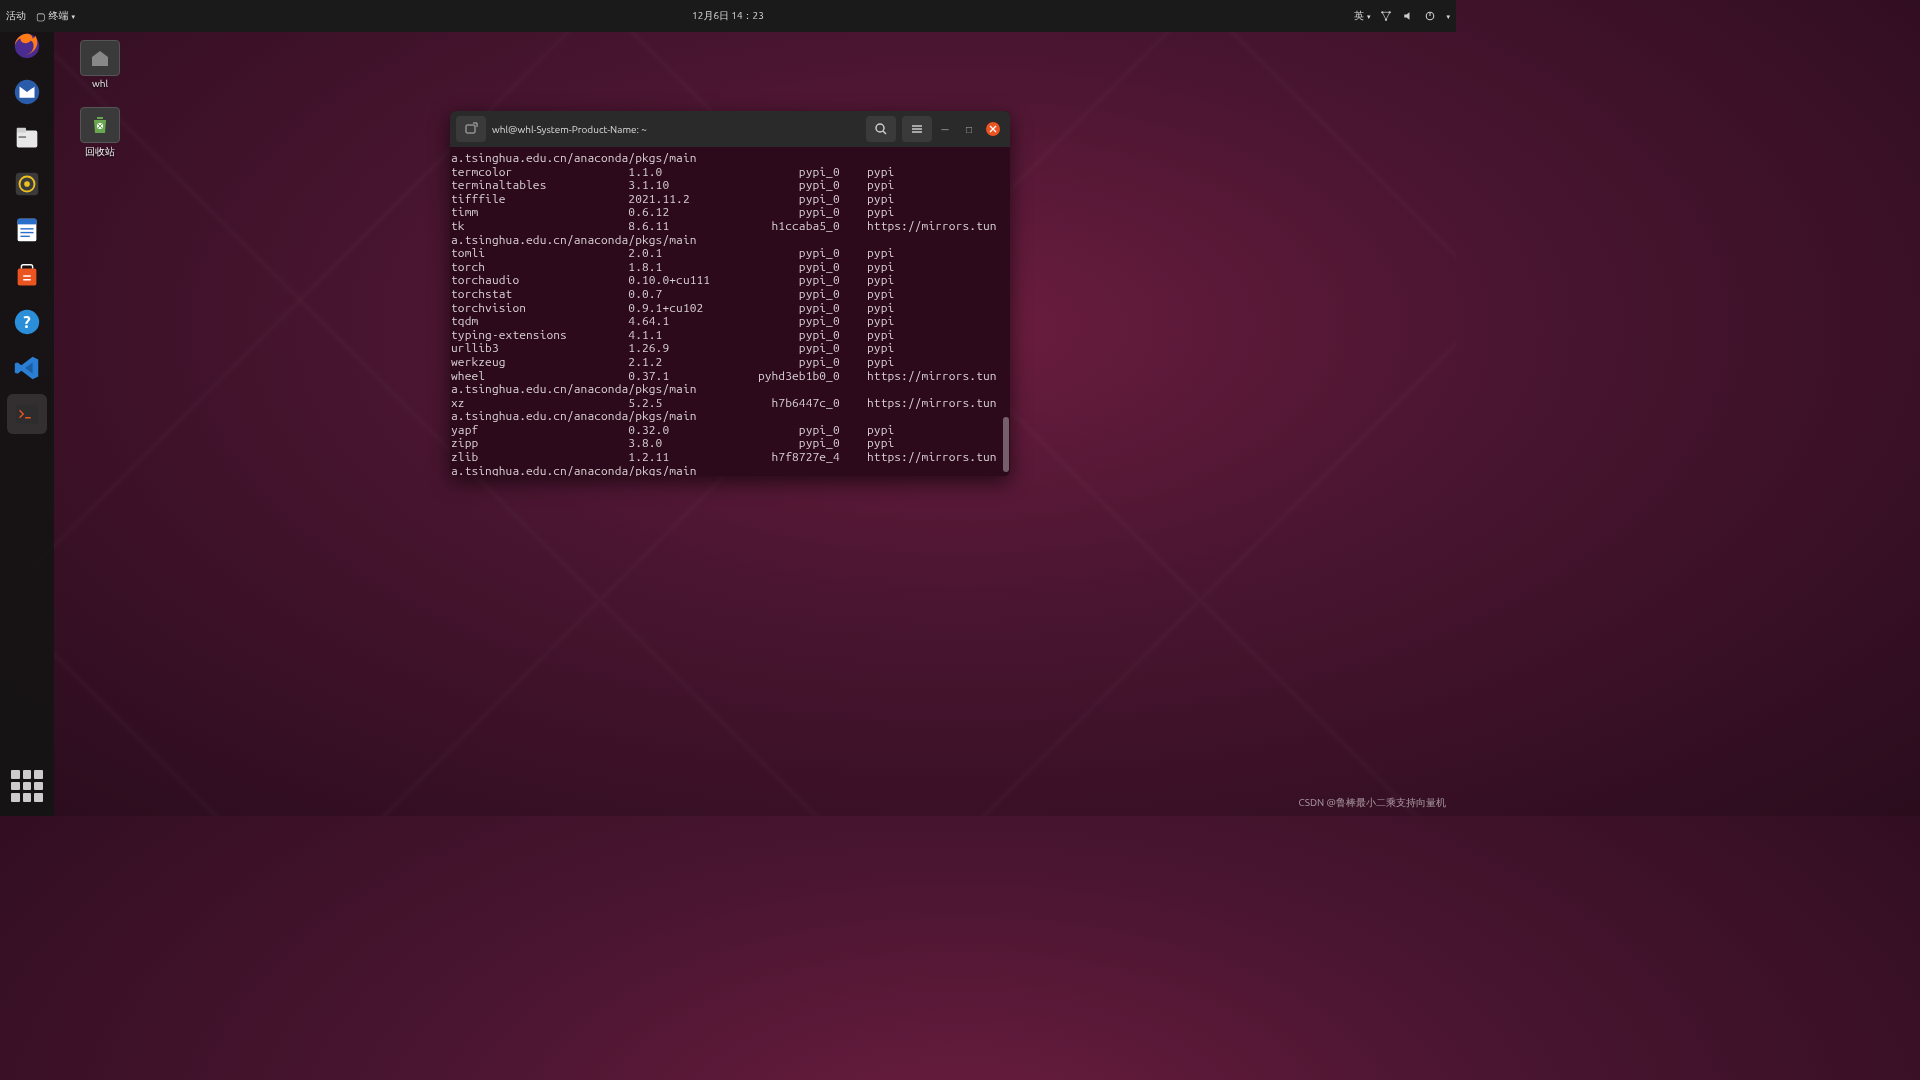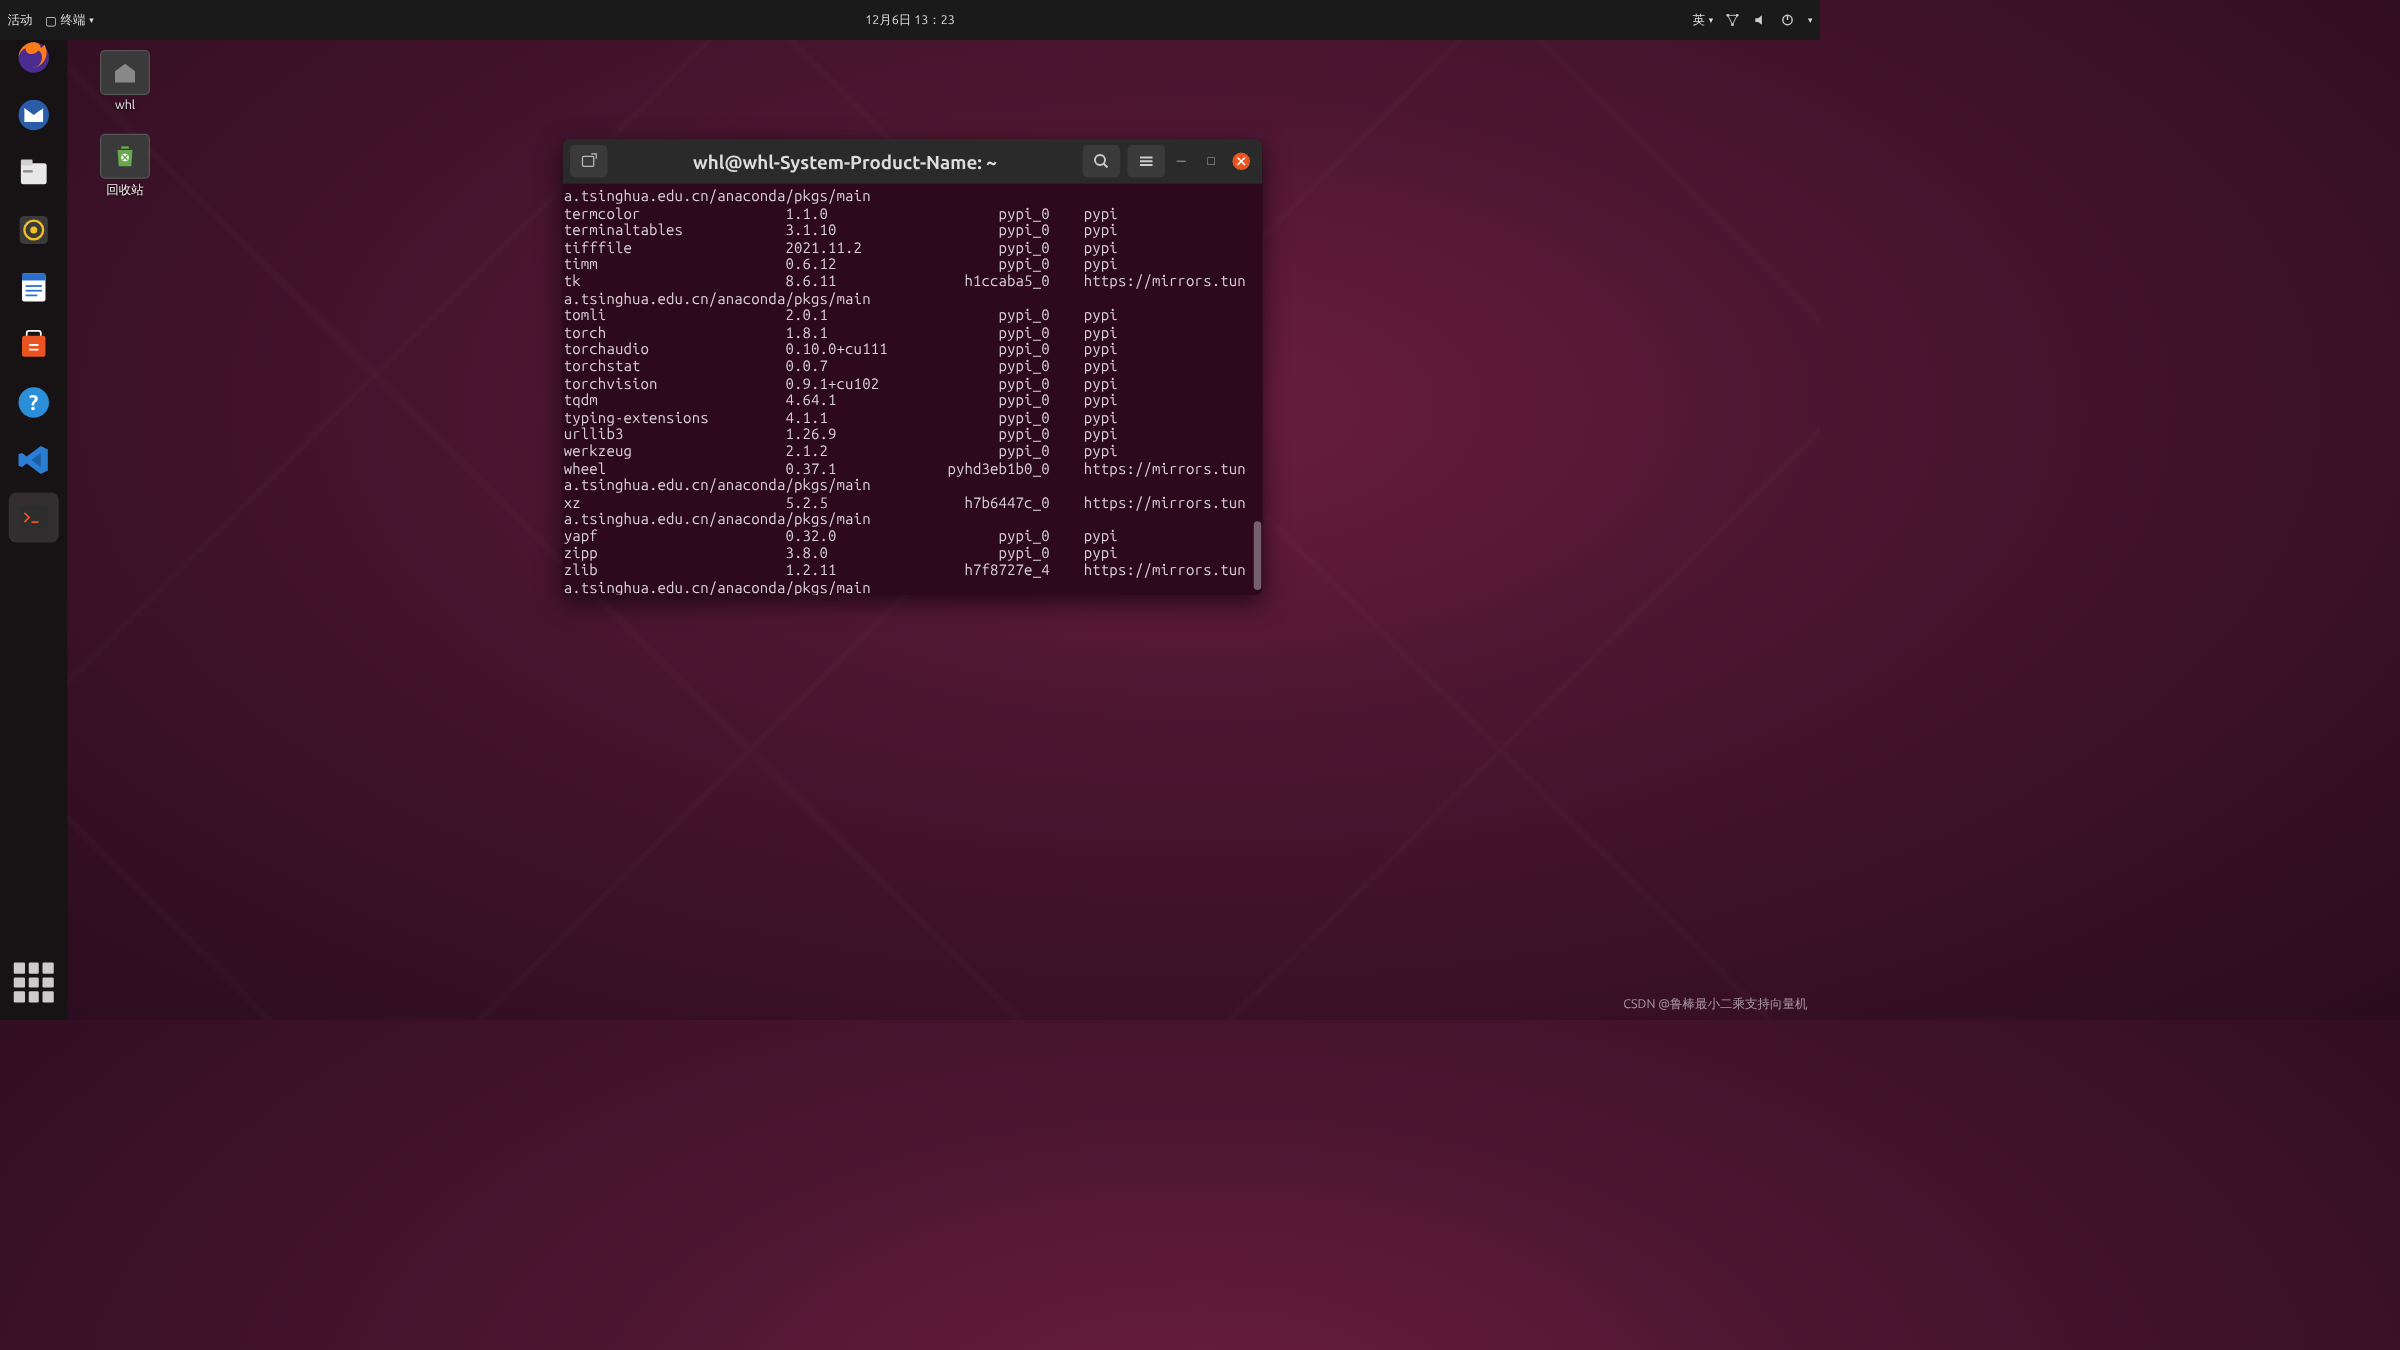--- a/index.html
+++ b/index.html
@@ -79,21 +79,21 @@
   .term-titlebar {
     height:36px; background:#2a2a2a;
     display:flex; align-items:center; padding:0 6px; gap:6px;
   }
   .title-btn {
     width:30px; height:26px; background:#3a3a3a; border-radius:4px;
     display:flex; align-items:center; justify-content:center;
     cursor:pointer; color:#ccc;
   }
   .title-text {
-    flex:1; text-align:center; font-size:15px; font-weight:bold; color:#ddd;
+    flex:1; text-align:left; font-size:10px; font-weight:normal; color:#ddd;
   }
   .win-controls { display:flex; gap:10px; align-items:center; padding-right:4px;}
   .win-btn {
     width:14px; height:14px; border-radius:50%;
     display:flex; align-items:center; justify-content:center;
     font-size:10px; color:#fff; cursor:pointer;
   }
   .win-btn.min, .win-btn.max { background:transparent; color:#aaa;}
   .win-btn.close { background:#e95420;}
   .term-body {
@@ -121,21 +121,21 @@
 <div class="topbar">
   <div class="left">
     <span class="item">活动</span>
     <span class="item">
       <span>▢</span>
       <span>终端</span>
       <span class="dropdown-arrow">▾</span>
     </span>
   </div>
   <div class="center">
-    <span class="item">12月6日 13：23</span>
+    <span class="item">12月6日 14：23</span>
   </div>
   <div class="right">
     <span class="item">
       <span>英</span>
       <span class="dropdown-arrow">▾</span>
     </span>
     <span class="item">
       <svg viewBox="0 0 16 16" width="12" height="12">
           <circle cx="3" cy="3" r="1.5" fill="#ccc"></circle>
           <circle cx="13" cy="3" r="1.5" fill="#ccc"></circle>

